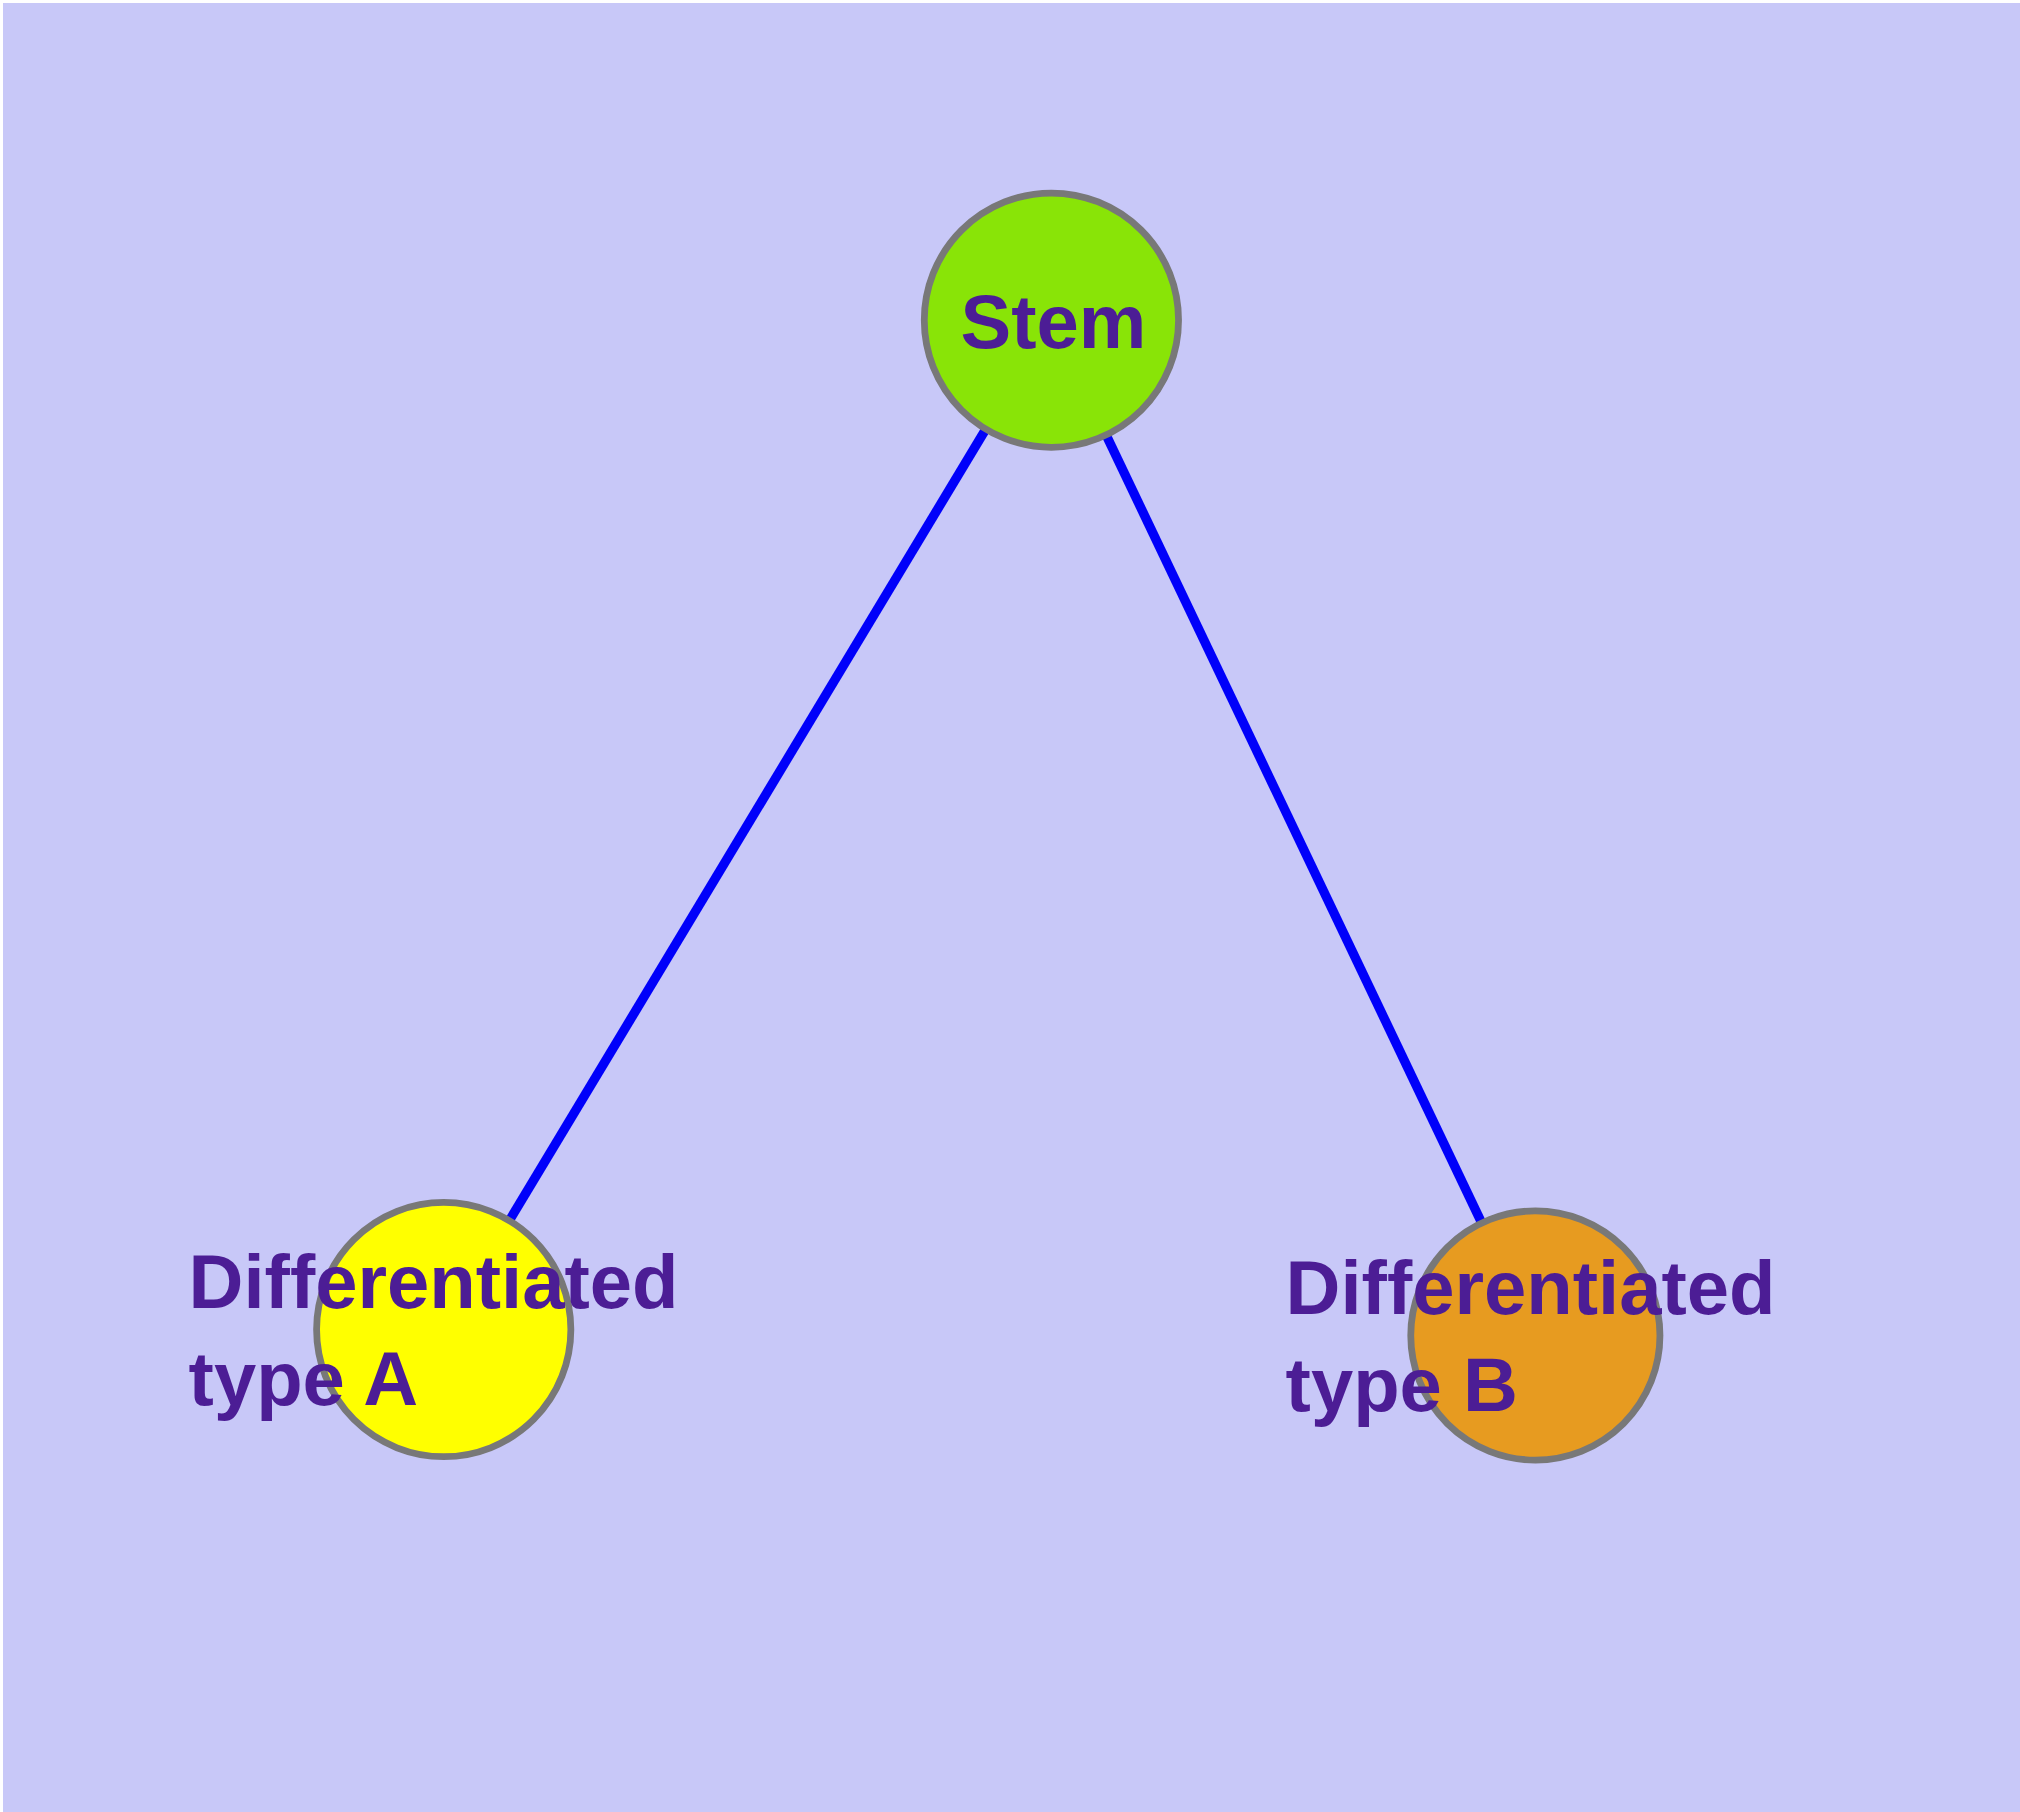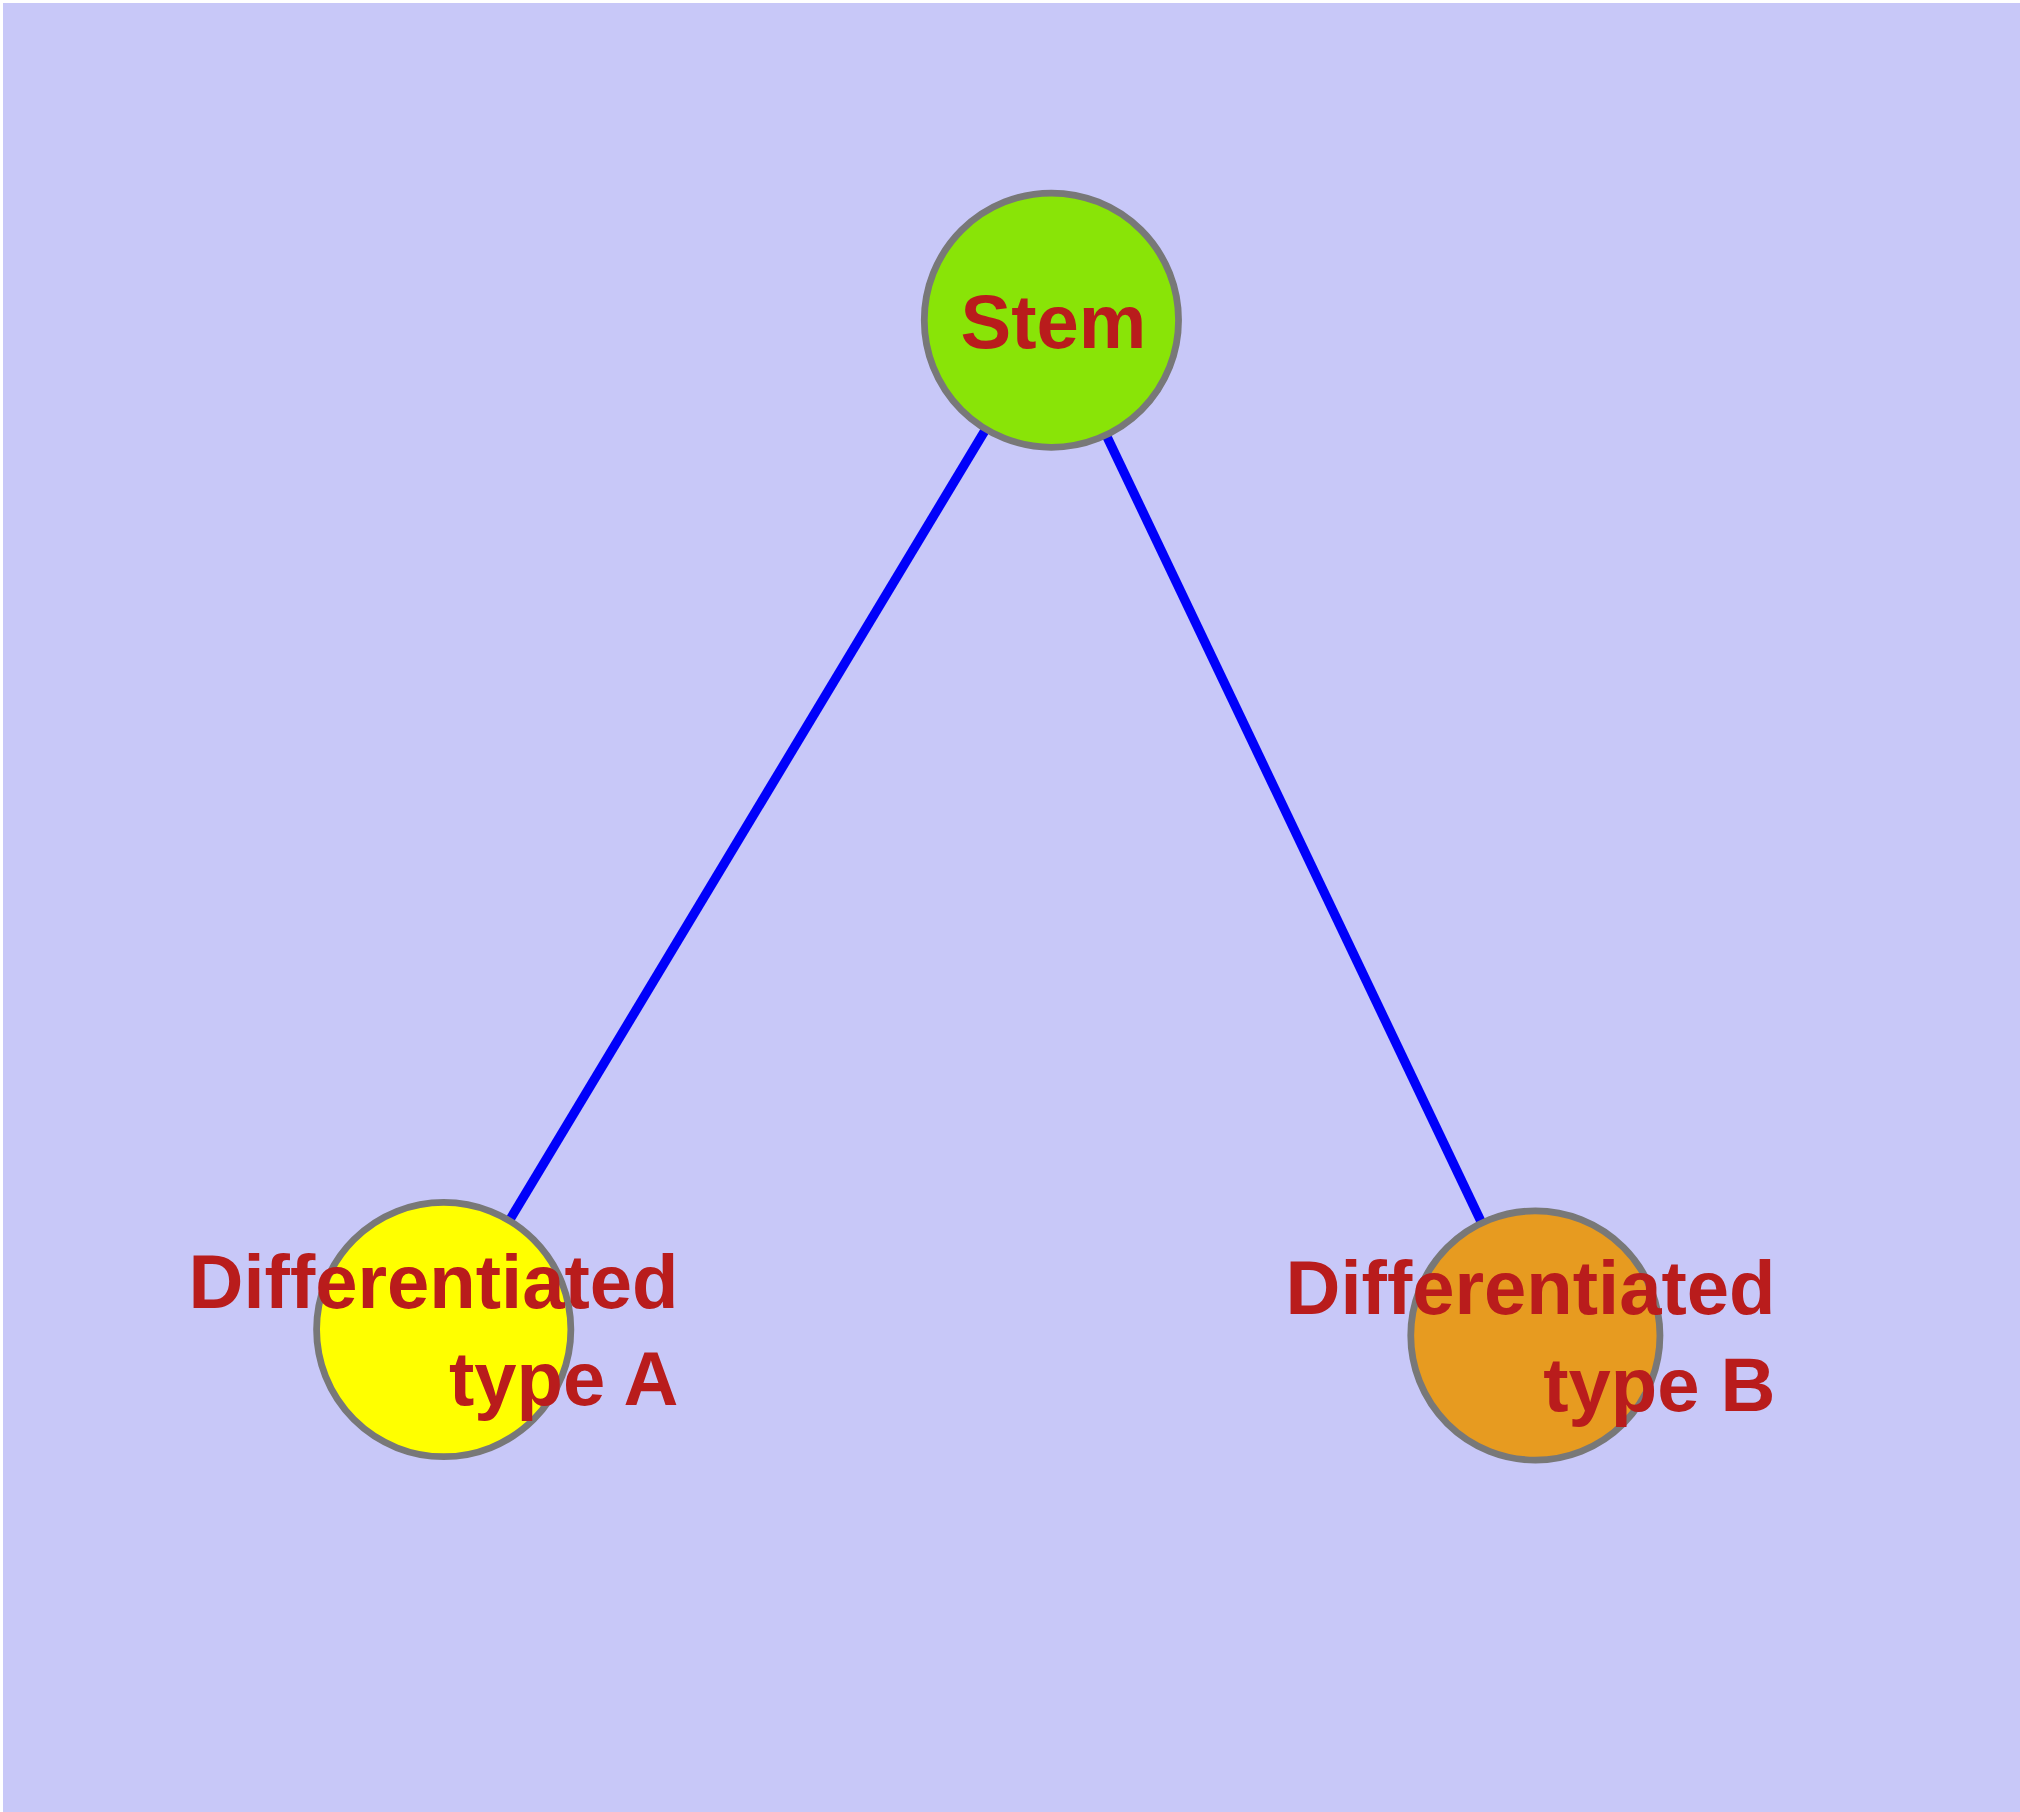--- a/index.html
+++ b/index.html
@@ -32,25 +32,25 @@
     stroke-linecap: butt;
     fill: none;
   }
   .node-circle {
     stroke: #787878;
     stroke-width: 8;
   }
   .node-label {
     position: absolute;
     transform: translate(-50%, -50%);
-    color: #b91c1c;
+    color: #4c1d95;
     font-weight: bold;
     font-size: 76px;
     line-height: 97px;
-    text-align: right;
+    text-align: left;
     white-space: pre;
     letter-spacing: 0;
   }
 </style>
 </head>
 <body>
 
 <div class="canvas" data-bind-style="background-color:diagram.colors.background" style="background-color: rgb(200, 200, 248);">
 
   <svg class="graph-svg" viewBox="0 0 2381 2134" xmlns="http://www.w3.org/2000/svg">

